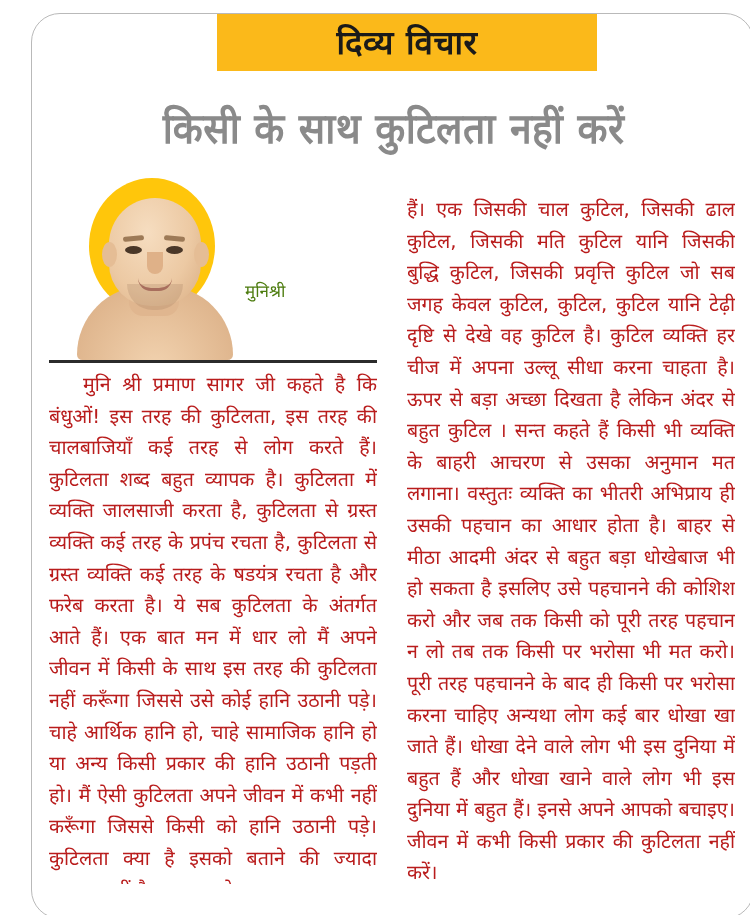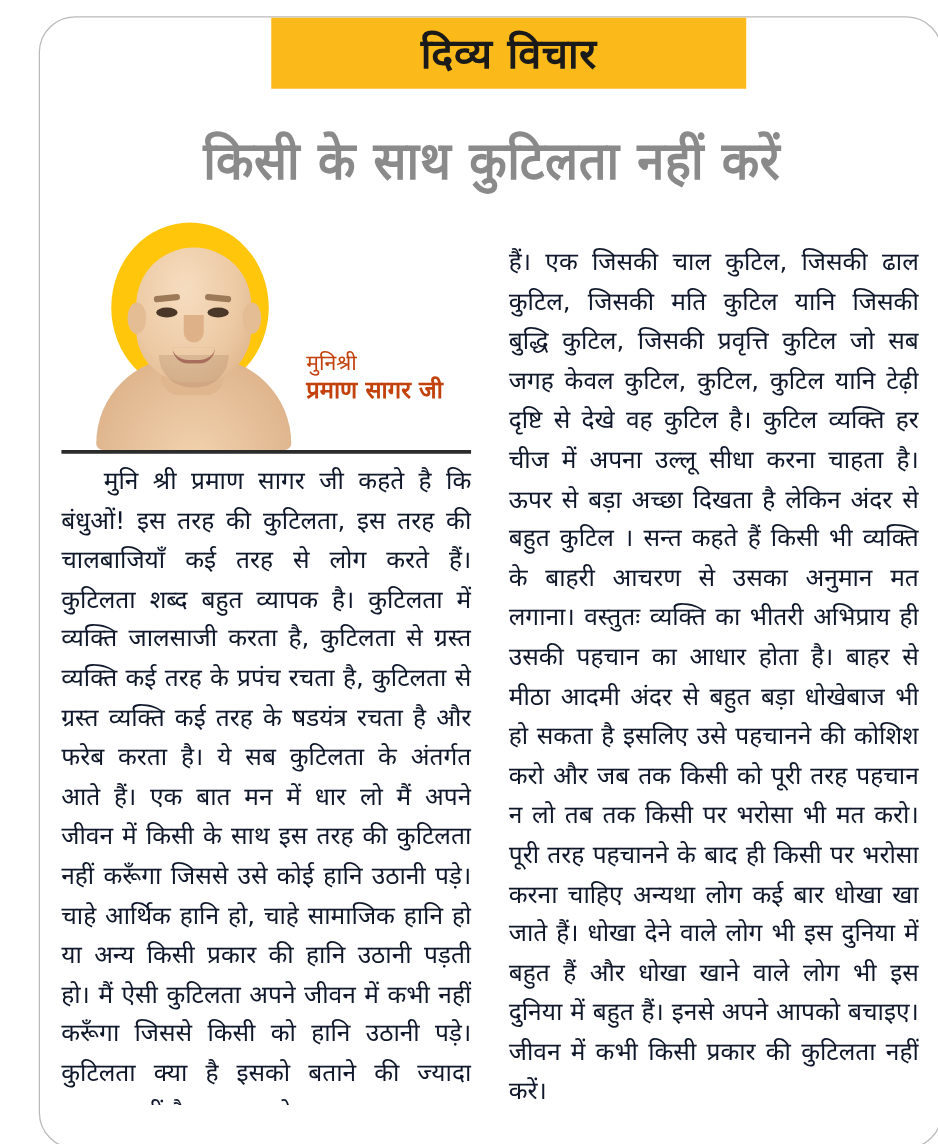--- a/index.html
+++ b/index.html
@@ -205,40 +205,40 @@
     border-radius: 0 0 28px 28px;
   }
 
   .caption {
     position: absolute;
     left: 178px;
     top: 103px;
     width: 150px;
     text-align: left;
     font-family: "DejaVu Sans", sans-serif;
-    color: #c2410c;
+    color: #4d7c0f;
     line-height: 1.18;
   }
   .cap-pre    { font-size: 17px; font-weight: normal; }
   .cap-name   { font-size: 19px; font-weight: bold; white-space: nowrap; }
   .cap-suffix { font-size: 16px; font-weight: normal; }
 
   .rule {
     clear: both;
     margin: 0 0 6px 0;
     height: 0;
     border-top: 3px solid #2b2b2b;
     width: 328px;
   }
 
   .body-text {
     font-family: "DejaVu Sans", sans-serif;
     font-size: 19.6px;
     line-height: 31.6px;
-    color: #0f172a;
+    color: #b91c1c;
     text-align: justify;
     text-justify: inter-word;
     margin: 0;
     hyphens: none;
   }
   .body-text.indent { text-indent: 34px; }
   .col-right .body-text { margin-top: 28px; }
 </style>
 </head>
 <body>
@@ -269,21 +269,20 @@
           <div class="p-brow-r"></div>
           <div class="p-eye-l"></div>
           <div class="p-eye-r"></div>
           <div class="p-nose"></div>
           <div class="p-chin"></div>
           <div class="p-mouth"></div>
         </div>
 
         <div class="caption">
           <div class="cap-pre">मुनिश्री</div>
-          <div class="cap-name">प्रमाण सागर जी</div>
         </div>
       </div>
 
       <div class="rule"></div>
 
       <p class="body-text indent">मुनि श्री प्रमाण सागर जी कहते है कि बंधुओं! इस तरह की कुटिलता, इस तरह की चालबाजियाँ कई तरह से लोग करते हैं। कुटिलता शब्द बहुत व्यापक है। कुटिलता में व्यक्ति जालसाजी करता है, कुटिलता से ग्रस्त व्यक्ति कई तरह के प्रपंच रचता है, कुटिलता से ग्रस्त व्यक्ति कई तरह के षडयंत्र रचता है और फरेब करता है। ये सब कुटिलता के अंतर्गत आते हैं। एक बात मन में धार लो मैं अपने जीवन में किसी के साथ इस तरह की कुटिलता नहीं करूँगा जिससे उसे कोई हानि उठानी पड़े। चाहे आर्थिक हानि हो, चाहे सामाजिक हानि हो या अन्य किसी प्रकार की हानि उठानी पड़ती हो। मैं ऐसी कुटिलता अपने जीवन में कभी नहीं करूँगा जिससे किसी को हानि उठानी पड़े। कुटिलता क्या है इसको बताने की ज्यादा जरूरत नहीं है। सब जानते</p>
     </div>
 
     <div class="col col-right">
       <p class="body-text">हैं। एक जिसकी चाल कुटिल, जिसकी ढाल कुटिल, जिसकी मति कुटिल यानि जिसकी बुद्धि कुटिल, जिसकी प्रवृत्ति कुटिल जो सब जगह केवल कुटिल, कुटिल, कुटिल यानि टेढ़ी दृष्टि से देखे वह कुटिल है। कुटिल व्यक्ति हर चीज में अपना उल्लू सीधा करना चाहता है। ऊपर से बड़ा अच्छा दिखता है लेकिन अंदर से बहुत कुटिल । सन्त कहते हैं किसी भी व्यक्ति के बाहरी आचरण से उसका अनुमान मत लगाना। वस्तुतः व्यक्ति का भीतरी अभिप्राय ही उसकी पहचान का आधार होता है। बाहर से मीठा आदमी अंदर से बहुत बड़ा धोखेबाज भी हो सकता है इसलिए उसे पहचानने की कोशिश करो और जब तक किसी को पूरी तरह पहचान न लो तब तक किसी पर भरोसा भी मत करो। पूरी तरह पहचानने के बाद ही किसी पर भरोसा करना चाहिए अन्यथा लोग कई बार धोखा खा जाते हैं। धोखा देने वाले लोग भी इस दुनिया में बहुत हैं और धोखा खाने वाले लोग भी इस दुनिया में बहुत हैं। इनसे अपने आपको बचाइए। जीवन में कभी किसी  प्रकार की कुटिलता नहीं करें।</p>

